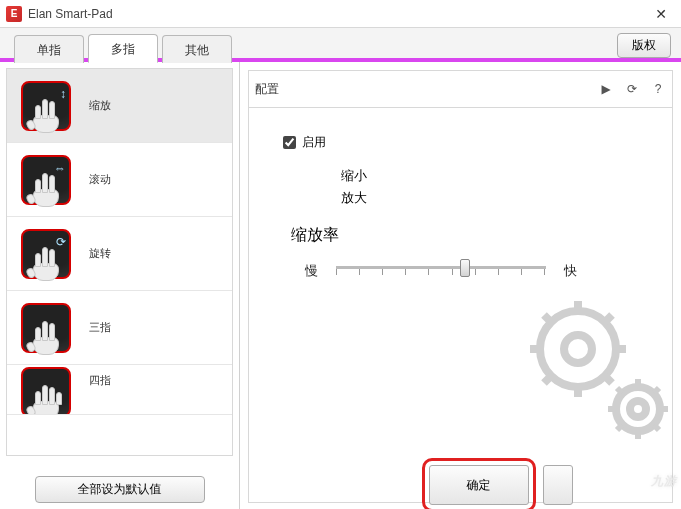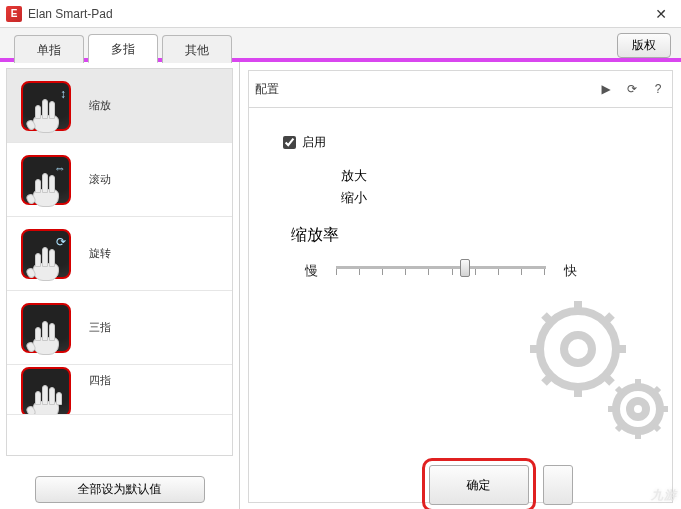--- a/index.html
+++ b/index.html
@@ -224,21 +224,21 @@
     background: linear-gradient(#fcfcfc,#e6e6e6);
     cursor: pointer;
   }
   .red-highlight {
     outline: 3px solid #e02020;
     outline-offset: 4px;
   }
 
   
   .watermark {
-    position: absolute; right: 4px; bottom: 4px;
+    position: absolute; right: 4px; bottom: 18px;
     font-size: 22px; font-style: italic; font-weight: 700;
     color: rgba(230,230,230,0.85);
     letter-spacing: 1px;
     pointer-events: none;
     z-index: 50;
     text-shadow: 0 0 4px rgba(0,0,0,0.08);
   }
 </style>
 </head>
 <body>
@@ -345,22 +345,22 @@
         <span class="head-btn">?</span>
       </div>
     </div>
     <div class="config-body">
 
       <label class="enable-row">
         <input type="checkbox" checked="" style="">
         <span>启用</span>
       </label>
 
+      <div class="sub-item">缩小</div>
       <div class="sub-item">放大</div>
-      <div class="sub-item">缩小</div>
 
       <div class="rate-label">缩放率</div>
 
       <div class="slider-row">
         <span class="slow-fast">慢</span>
         <div class="slider-wrap">
           <div class="track"></div>
           <div class="tick" style="left:0%"></div>
           <div class="tick" style="left:11%"></div>
           <div class="tick" style="left:22%"></div>

